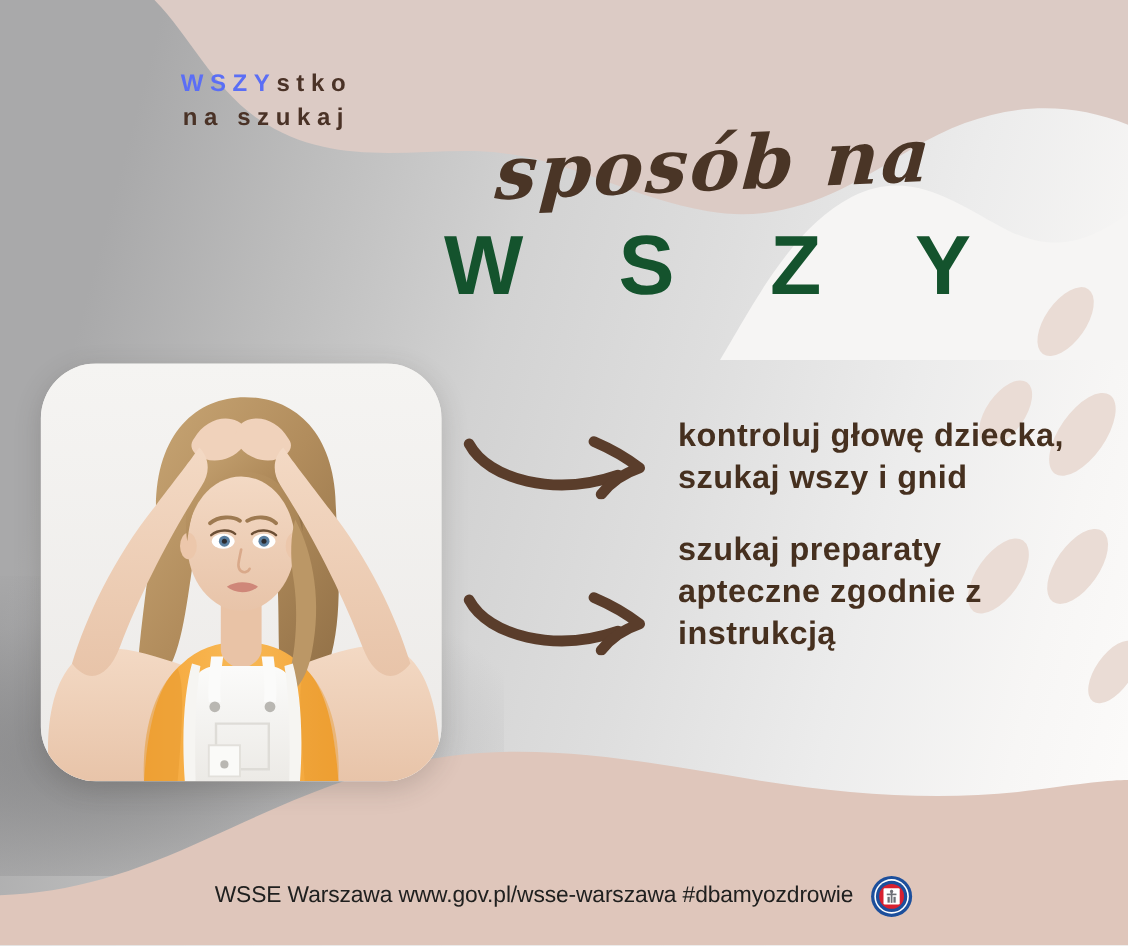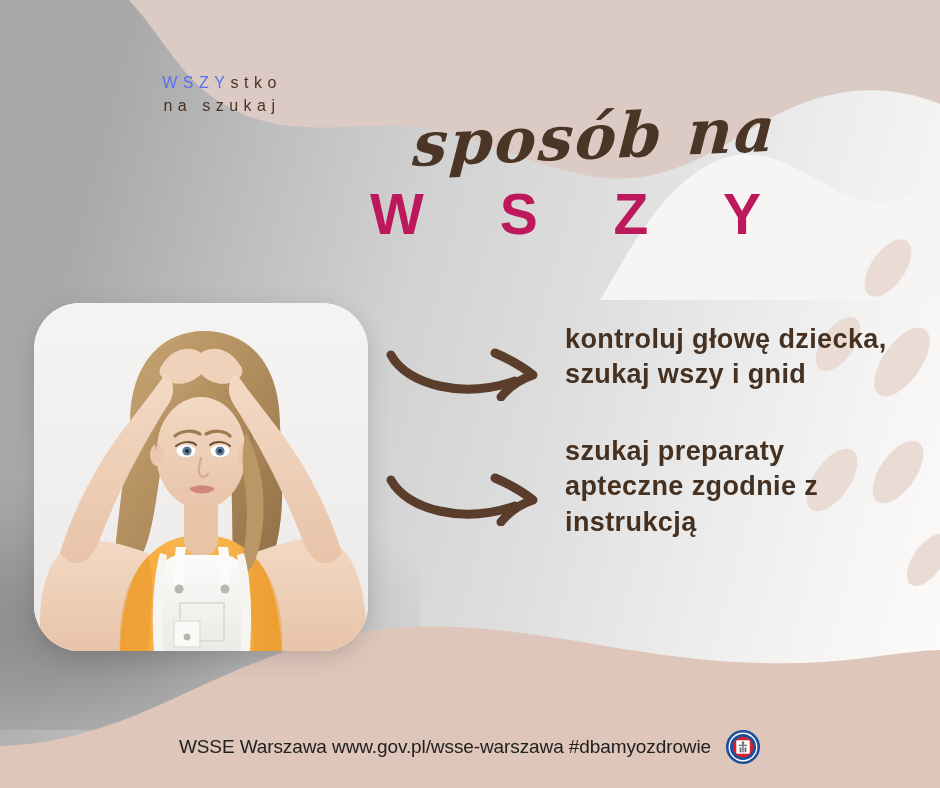--- a/index.html
+++ b/index.html
@@ -47,27 +47,27 @@
     pointer-events: none;
   }
 
   
   .petals { position: absolute; top: 0; right: 0; width: 160px; height: 788px; }
 
   
   .brand-heading {
     position: absolute;
     left: 72px;
-    top: 72px;
+    top: 56px;
     width: 300px;
     text-align: center;
     line-height: 1.42;
-    font-size: 16px;
+    font-size: 20px;
     letter-spacing: 5.5px;
-    font-weight: 400;
+    font-weight: 700;
     color: #4a3226;
   }
   .brand-heading .hl { color: #5b6ef5; }
 
   
   .script-title {
     position: absolute;
     left: 413px;
     top: 108px;
     font-family: "DejaVu Serif", serif;
@@ -79,24 +79,24 @@
     transform: rotate(-2.4deg) skewX(-6deg);
     transform-origin: left center;
     white-space: nowrap;
   }
 
   
   .big-title {
     position: absolute;
     left: 370px;
     top: 186px;
-    font-size: 57px;
+    font-size: 70px;
     font-weight: 700;
     letter-spacing: 30px;
-    color: #be185d;
+    color: #14532d;
     white-space: nowrap;
     line-height: 1;
   }
 
   
   .photo-card {
     position: absolute;
     left: 34px;
     top: 303px;
     width: 334px;
@@ -106,21 +106,21 @@
     box-shadow: 0 6px 22px rgba(60,55,52,0.20);
     overflow: hidden;
   }
   .photo-card svg { display: block; width: 100%; height: 100%; }
 
   
   .tips { position: absolute; left: 385px; top: 296px; width: 520px; }
   .tip-row {
     position: relative;
     display: flex;
-    align-items: center;
+    align-items: flex-end;
     min-height: 120px;
     margin-bottom: 10px;
   }
   .tip-arrow { width: 180px; flex: none; padding-top: 34px; }
   .tip-arrow svg { display: block; width: 175px; height: 56px; }
   .tip-text {
     flex: 1;
     font-size: 27px;
     font-weight: 700;
     line-height: 1.30;

